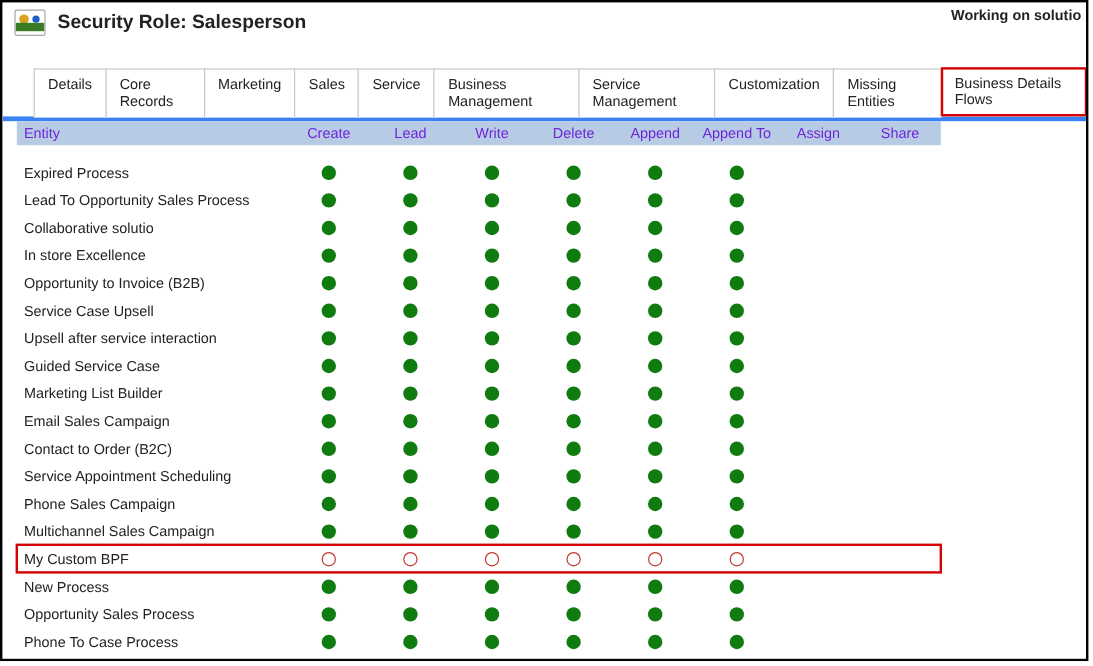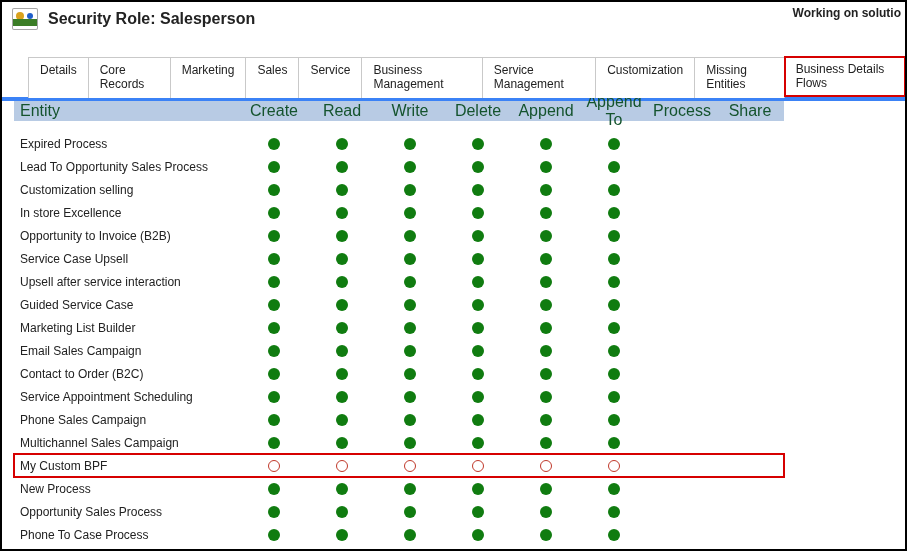--- a/index.html
+++ b/index.html
@@ -90,22 +90,22 @@
     z-index: 2;
     padding: 4px 10px 5px 10px;
   }
   .grid {
     width: 770px;
     margin-left: 12px;
   }
   .grid-header {
     display: flex;
     background: #b8cbe4;
-    color: #14532d;
-    font-size: 16px;
+    color: #6d28d9;
+    font-size: 12px;
     height: 20px;
     align-items: center;
   }
   .col-entity {
     width: 220px;
     padding-left: 6px;
   }
   .col-priv {
     width: 68px;
     text-align: center;
@@ -178,26 +178,26 @@
       <div class="tab"><span>Service Management</span></div>
       <div class="tab"><span>Customization</span></div>
       <div class="tab"><span>Missing Entities</span></div>
       <div class="tab active"><span>Business Details Flows</span></div>
     </div>
 
   <div class="grid">
     <div class="grid-header" id="grid-header">
         <div class="col-entity">Entity</div>
         <div class="col-priv">Create</div>
-        <div class="col-priv">Read</div>
+        <div class="col-priv">Lead</div>
         <div class="col-priv">Write</div>
         <div class="col-priv">Delete</div>
         <div class="col-priv">Append</div>
         <div class="col-priv">Append To</div>
-        <div class="col-priv">Process</div>
+        <div class="col-priv">Assign</div>
         <div class="col-priv">Share</div>
       </div>
     <div class="rows" id="rows">
         <div class="row">
           <div class="entity-label">Expired Process</div>
           <div class="cell">
             <div class="priv full"></div>
           </div>
           <div class="cell">
             <div class="priv full"></div>
@@ -230,21 +230,21 @@
             <div class="priv full"></div>
           </div>
           <div class="cell">
             <div class="priv full"></div>
           </div>
           <div class="cell">
             <div class="priv full"></div>
           </div>
         </div>
         <div class="row">
-          <div class="entity-label">Customization selling</div>
+          <div class="entity-label">Collaborative solutio</div>
           <div class="cell">
             <div class="priv full"></div>
           </div>
           <div class="cell">
             <div class="priv full"></div>
           </div>
           <div class="cell">
             <div class="priv full"></div>
           </div>
           <div class="cell">

